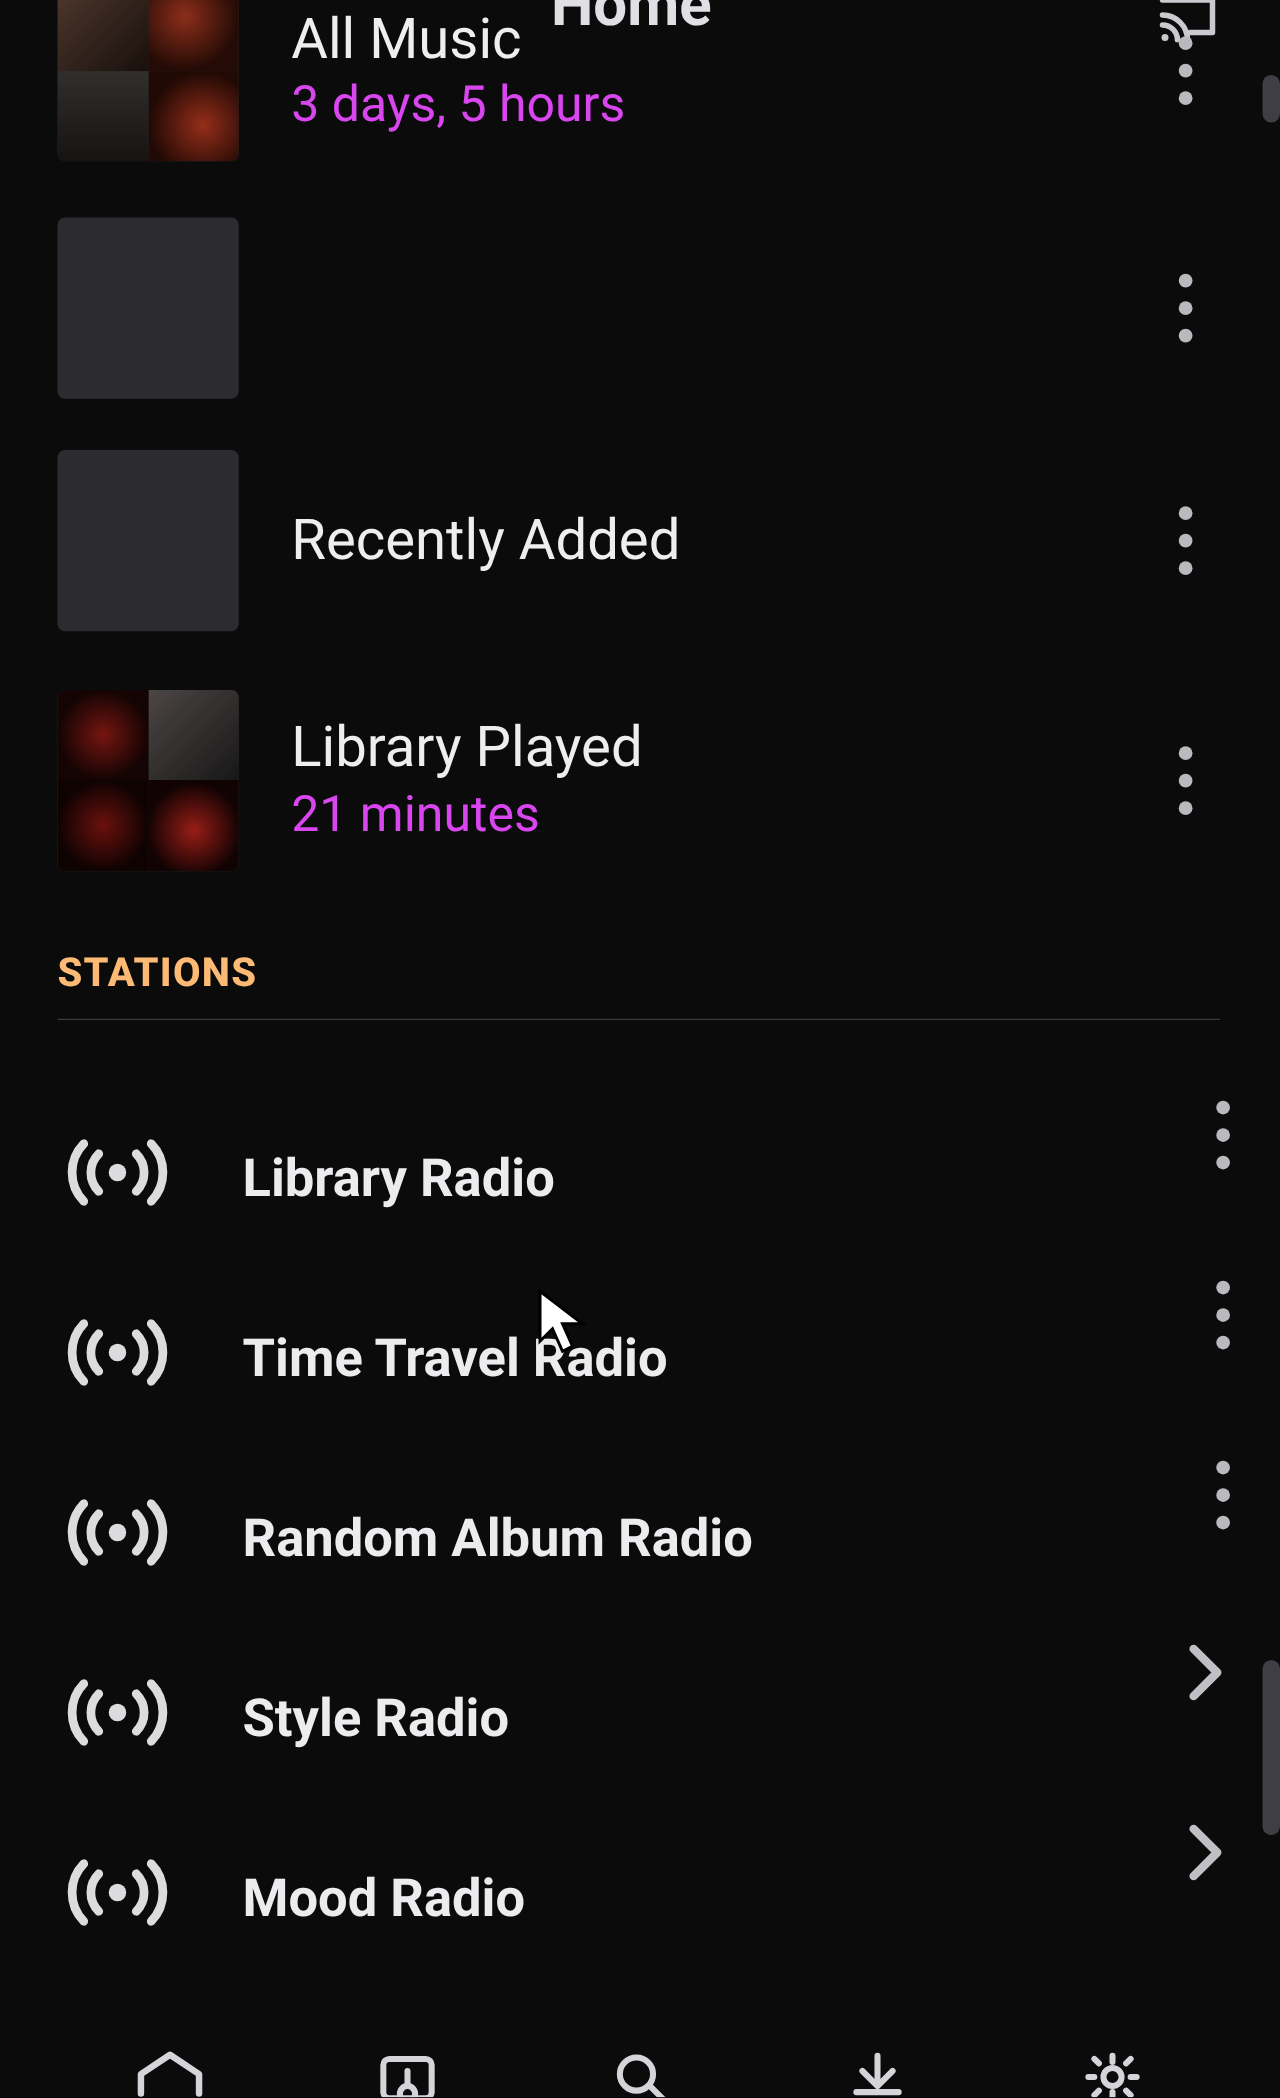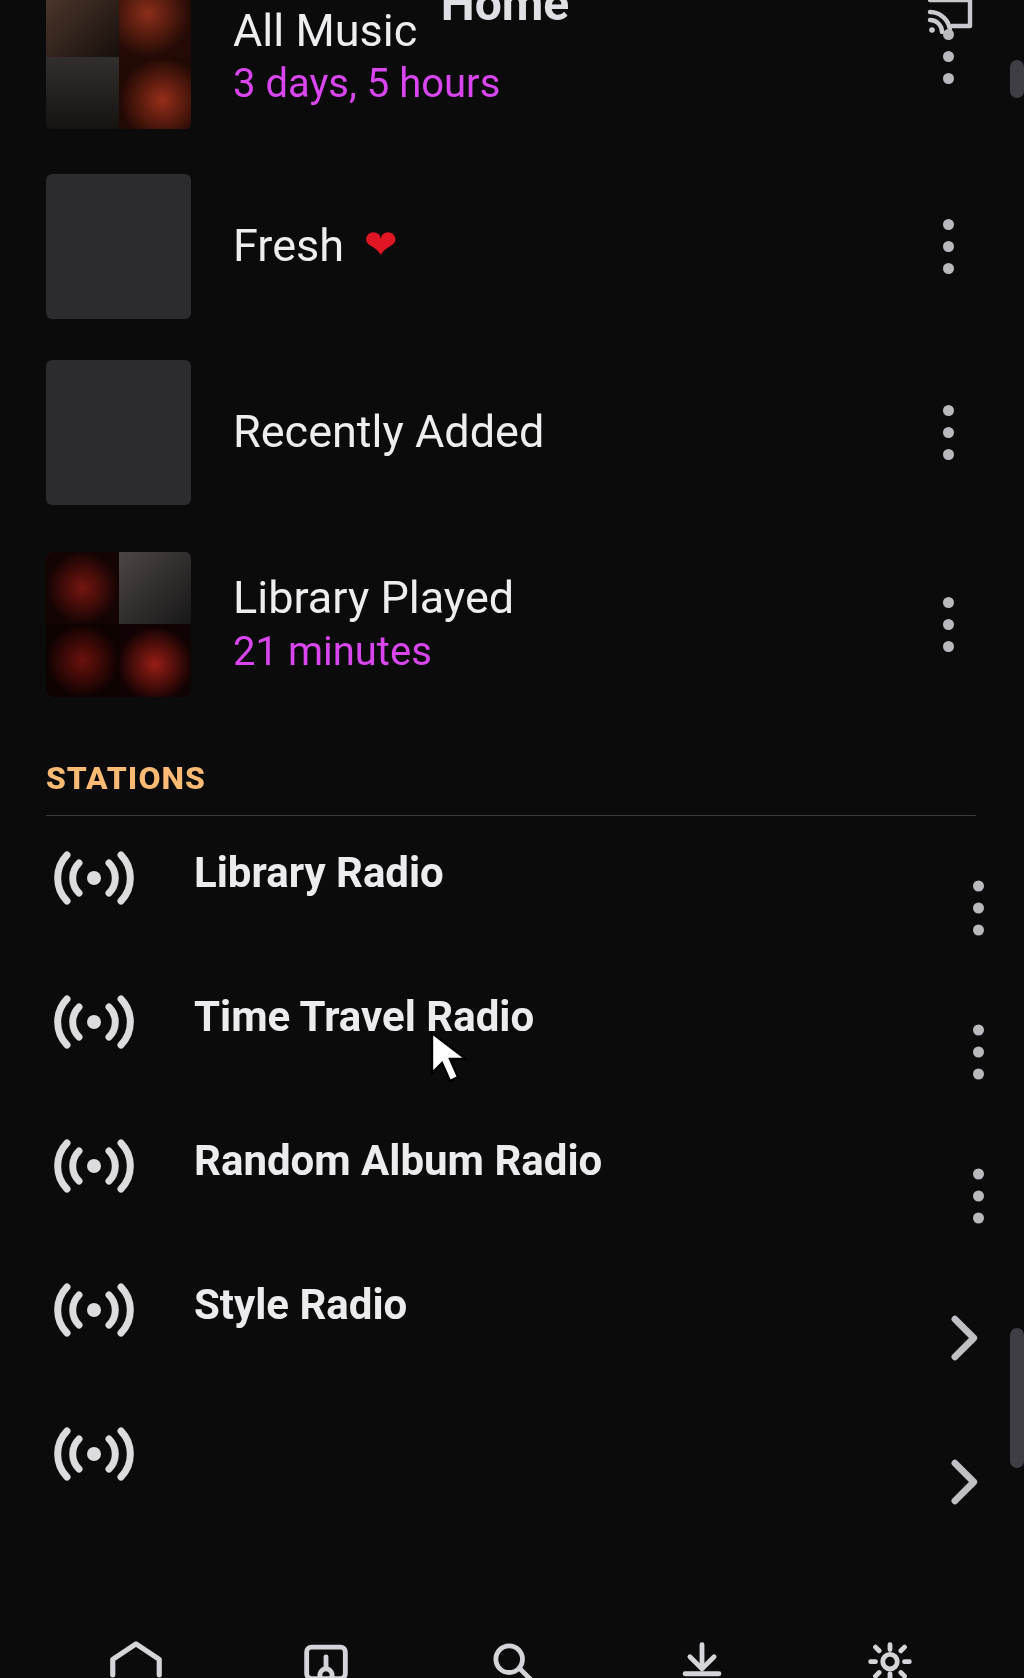--- a/index.html
+++ b/index.html
@@ -41,21 +41,21 @@
   .dots{display:flex;flex-direction:column;gap:11px}
   .dots span{width:11px;height:11px;border-radius:50%;background:currentColor;display:block}
 
   
   .section-header{padding:60px 0 0 46px}
   .section-header .label{font-size:32px;font-weight:800;letter-spacing:1px;color:#fdba74}
   .divider{margin:18px 0 0 46px;height:1px;background:#3b3b40;border-radius:1px;width:calc(100% - 80px)}
 
   
   .stations{display:flex;flex-direction:column;padding-top:32px}
-  .station-row{display:flex;align-items:flex-start;min-height:120px;position:relative;padding-left:24px}
+  .station-row{display:flex;align-items:flex-end;min-height:120px;position:relative;padding-left:24px}
   .station-icon{width:140px;display:flex;justify-content:center;align-items:center;color:#dcdcde}
   .station-name{font-size:42px;font-weight:700;color:#ececef;padding-left:30px}
   .station-more{position:absolute;right:26px;top:50%;transform:translateY(-50%);color:#b9b9be}
   .chevron{position:absolute;right:30px;top:50%;transform:translateY(-50%);color:#bfbfc4}
 
   
   .bottom-nav{position:absolute;left:0;right:0;bottom:0;height:70px;display:flex;justify-content:space-around;align-items:flex-end;padding:0 40px 0 40px;box-sizing:border-box;color:#d5d5d9}
   .bottom-nav svg{display:block}
 
   
@@ -105,26 +105,20 @@
             <div class="dots">
               <span></span>
               <span></span>
               <span></span>
             </div>
           </div>
       </div>
 
       <div class="row" style="margin-top:42px">
         <div class="art"></div>
-        <div class="meta">
-          <div class="title-line">
-            <div class="name">Fresh</div>
-            <div class="heart">❤</div>
-          </div>
-        </div>
         <div class="more">
             <div class="dots">
               <span></span>
               <span></span>
               <span></span>
             </div>
           </div>
       </div>
 
       <div class="row" style="margin-top:36px">
@@ -257,20 +251,21 @@
       <div class="station-row" style="margin-top:24px">
         <div class="station-icon">
           <svg width="90" height="60" viewBox="0 0 90 60" fill="none" stroke="currentColor" stroke-width="7" stroke-linecap="round">
             <circle cx="45" cy="30" r="7" fill="currentColor" stroke="none"></circle>
             <path d="M30 15a21 21 0 0 0 0 30"></path>
             <path d="M60 15a21 21 0 0 1 0 30"></path>
             <path d="M18 7a33 33 0 0 0 0 46"></path>
             <path d="M72 7a33 33 0 0 1 0 46"></path>
           </svg>
         </div>
+        <div class="station-name">Mood Radio</div>
         <div class="chevron">
           <svg width="34" height="54" viewBox="0 0 24 40" fill="none" stroke="currentColor" stroke-width="5" stroke-linecap="round" stroke-linejoin="round">
             <path d="M6 6l14 14-14 14"></path>
           </svg>
         </div>
       </div>
 
     </div>
 
   </div>

